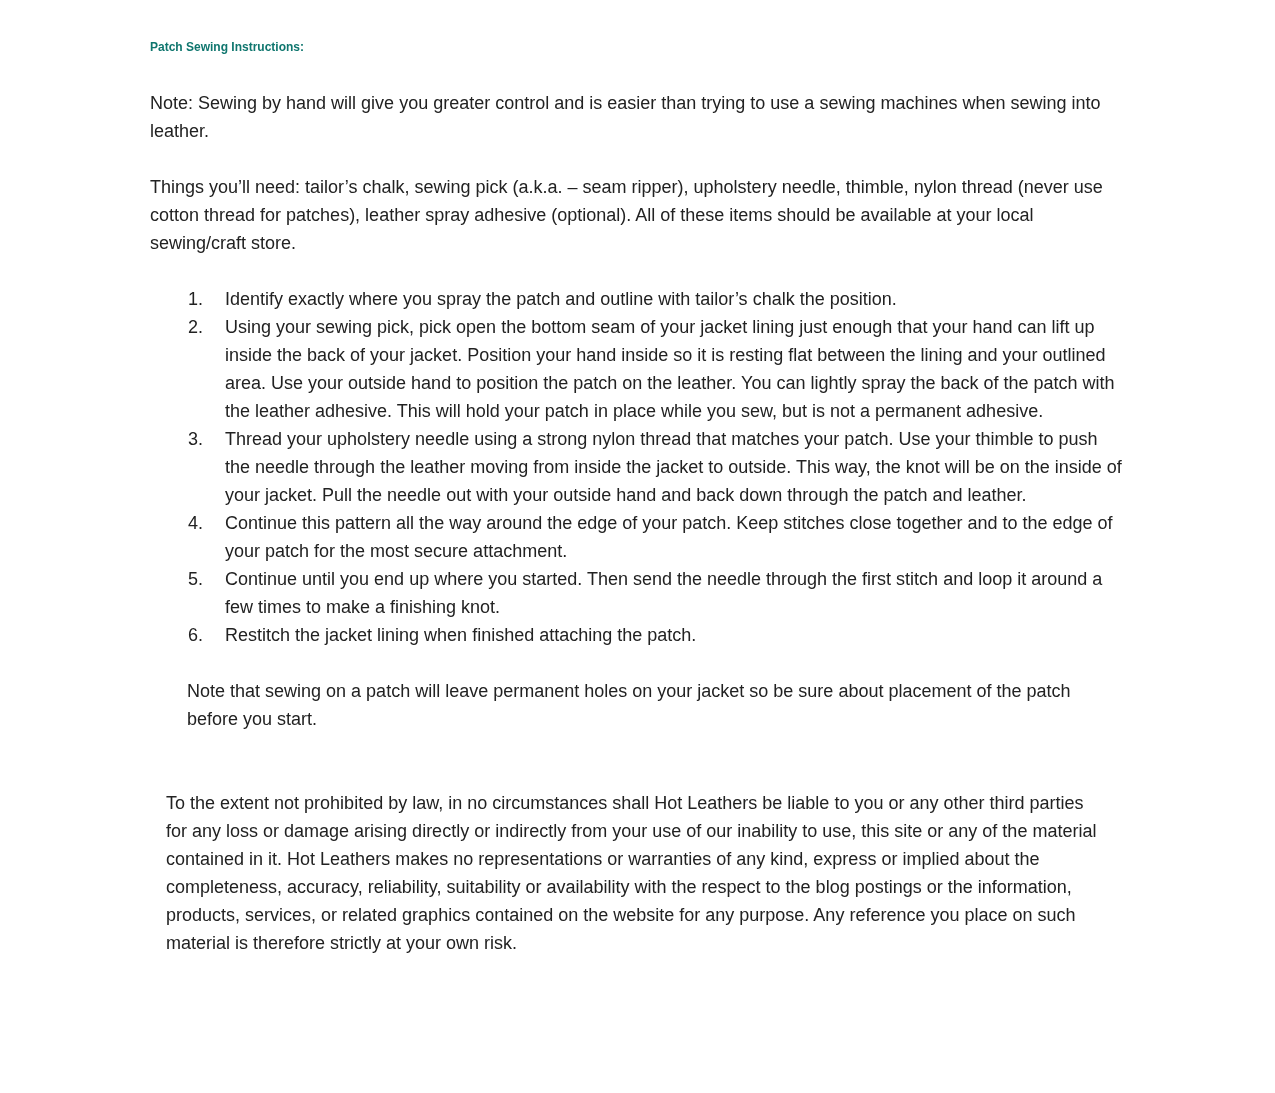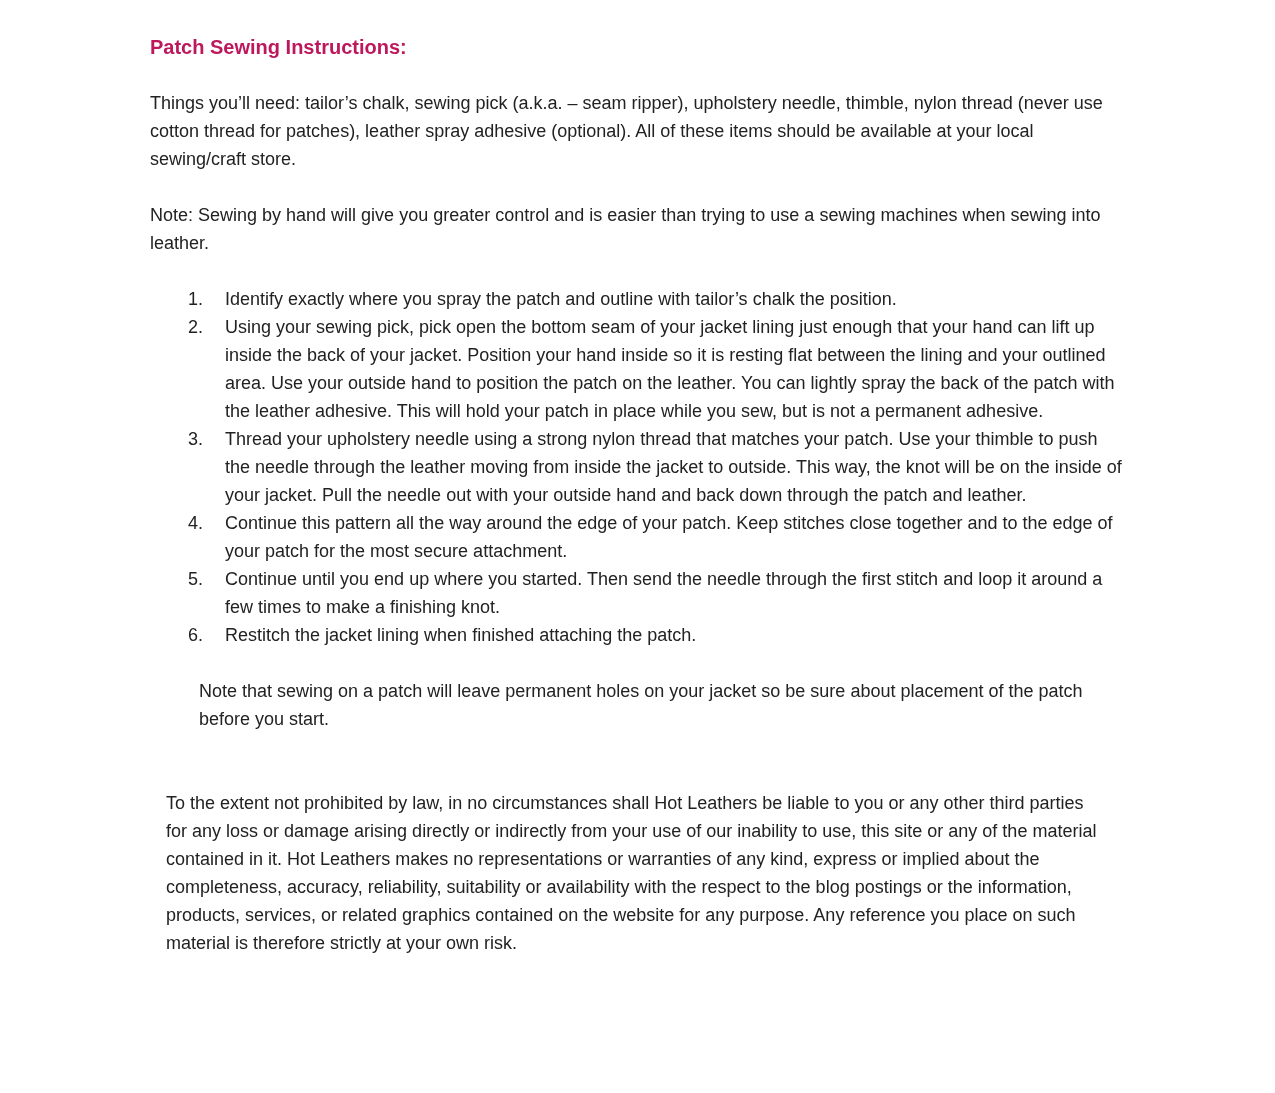--- a/index.html
+++ b/index.html
@@ -15,25 +15,25 @@
     overflow: hidden;
   }
   .page {
     box-sizing: border-box;
     width: 1275px;
     height: 1093px;
     padding: 33px 150px 0 150px;
     background: #ffffff;
   }
   .doc-title {
-    font-size: 20px;
+    font-size: 12px;
     font-weight: bold;
     line-height: 28px;
     margin: 0 0 28px 0;
-    color: #be185d;
+    color: #0f766e;
   }
   p.body-par {
     font-size: 18px;
     line-height: 28px;
     margin: 0 0 28px 0;
   }
   ol.steps {
     list-style: none;
     margin: 0 0 28px 38px;
     padding: 0;
@@ -50,38 +50,38 @@
   }
   ol.steps .step-text {
     flex: 1 1 auto;
   }
   .notes-block {
     margin: 0 0 56px 37px;
     font-size: 18px;
     line-height: 28px;
   }
   .notes-block p {
-    margin: 12px;
+    margin: 0;
   }
   .disclaimer {
     font-size: 18px;
     line-height: 28px;
     margin: 16px;
   }
 </style>
 </head>
 <body>
 
 <div class="page">
 
   <h1 class="doc-title">Patch Sewing Instructions:</h1>
 
+  <p class="body-par">Note: Sewing by hand will give you greater control and is easier than trying to use a sewing machines when sewing into leather.</p>
+
   <p class="body-par">Things you’ll need: tailor’s chalk, sewing pick (a.k.a. – seam ripper), upholstery needle, thimble, nylon thread (never use cotton thread for patches), leather spray adhesive (optional). All of these items should be available at your local sewing/craft store.</p>
-
-  <p class="body-par">Note: Sewing by hand will give you greater control and is easier than trying to use a sewing machines when sewing into leather.</p>
 
   <ol class="steps">
     <li>
       <span class="marker">1.</span>
       <div class="step-text">Identify exactly where you spray the patch and outline with tailor’s chalk the position.</div>
     </li>
     <li>
       <span class="marker">2.</span>
       <div class="step-text">Using your sewing pick, pick open the bottom seam of your jacket lining just enough that your hand can lift up inside the back of your jacket. Position your hand inside so it is resting flat between the lining and your outlined area. Use your outside hand to position the patch on the leather. You can lightly spray the back of the patch with the leather adhesive. This will hold your patch in place while you sew, but is not a permanent adhesive.</div>
     </li>

